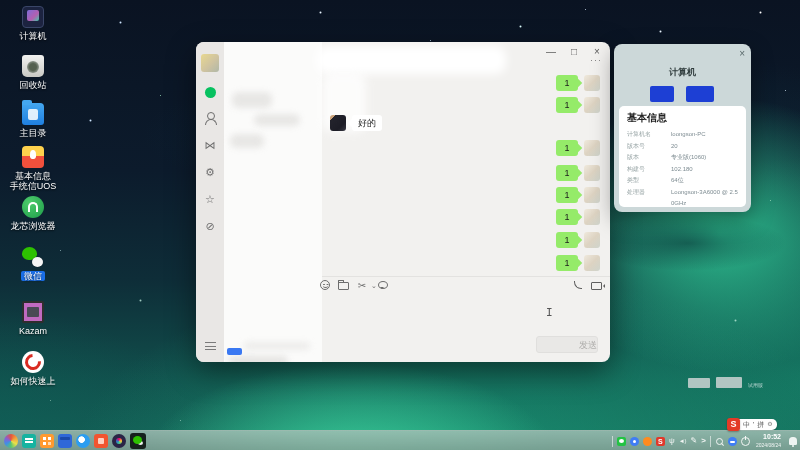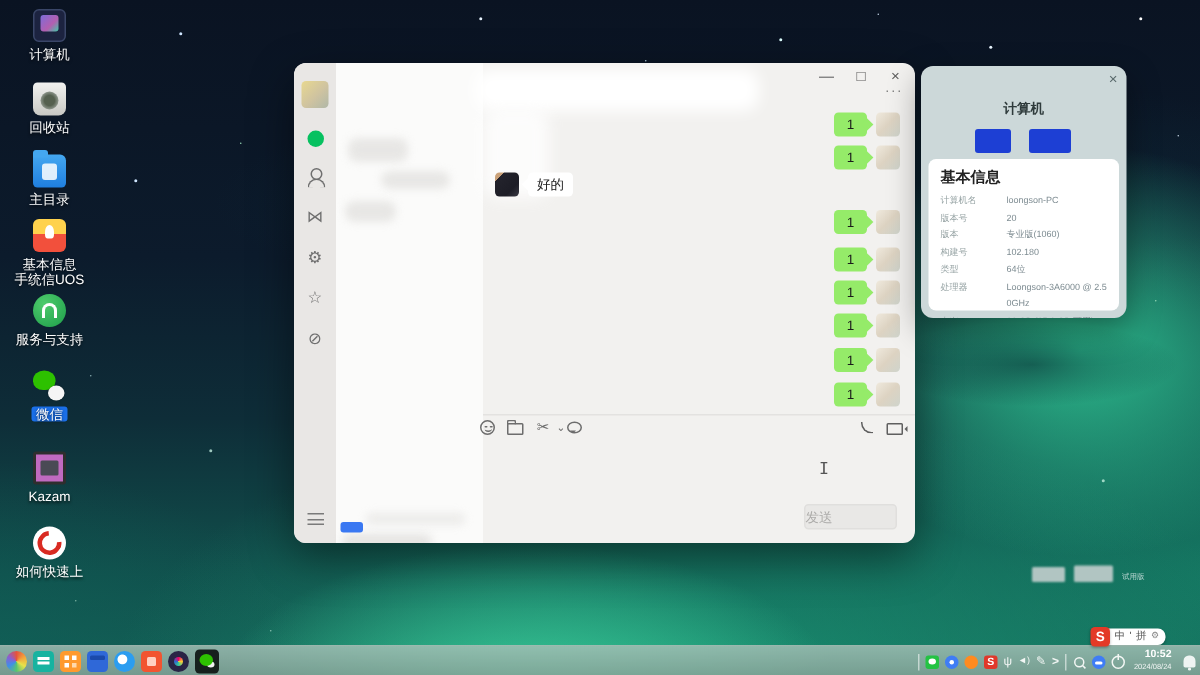--- a/index.html
+++ b/index.html
@@ -94,21 +94,21 @@
   .ico-emoji::after { content:""; position:absolute; left:2px; bottom:1.5px; width:4.5px; height:2px; border-bottom:1.1px solid #6d6d6d; border-radius:0 0 4px 4px; }
   .ico-folder { width:11px; height:8px; border:1.1px solid #6d6d6d; border-radius:1px; margin-top:2px; position:relative; }
   .ico-folder::before { content:""; position:absolute; top:-3px; left:-1px; width:4px; height:2px; border:1.1px solid #6d6d6d; border-bottom:none; border-radius:1px 1px 0 0; }
   .ico-bubblechat { width:10px; height:8px; border:1.1px solid #6d6d6d; border-radius:50%; margin-top:1px; position:relative; }
   .ico-bubblechat::after { content:""; position:absolute; left:1px; bottom:-2.5px; border:2px solid transparent; border-top-color:#6d6d6d; }
   .ico-phone { width:10px; height:10px; position:relative; }
   .ico-phone::after { content:""; position:absolute; left:1px; top:1px; width:7px; height:7px; border:1.2px solid #5f5f5f; border-top:none; border-right:none; border-radius:0 0 0 7px; }
   .ico-video { width:11px; height:8px; border:1.2px solid #5f5f5f; border-radius:1px; margin-top:2px; position:relative; }
   .ico-video::after { content:""; position:absolute; right:-4px; top:1px; border:2.5px solid transparent; border-right-color:#5f5f5f; }
   .caret { position:absolute; left:350px; top:264px; color:#555; font-size:11px; font-family:"DejaVu Sans Mono",monospace; }
-  .send-btn { position:absolute; right:12px; bottom:9px; width:62px; height:17px; background:#e9e8e6; border:1px solid #e0dfdd; border-radius:3px; font-size:9px; color:#adacaa; text-align:left; line-height:16px; cursor:pointer; }
+  .send-btn { position:absolute; right:12px; bottom:9px; width:62px; height:17px; background:#e9e8e6; border:1px solid #e0dfdd; border-radius:3px; font-size:9px; color:#adacaa; text-align:right; line-height:16px; cursor:pointer; }
 
   
   .pc { position:absolute; left:614px; top:44px; width:137px; height:168px; background:#ccd8d9; border-radius:8px; box-shadow:0 8px 22px rgba(0,0,0,.4); overflow:hidden; }
   .pc-close { position:absolute; top:4px; right:6px; color:#5a6a6c; font-size:10px; cursor:pointer; }
   .pc-title { position:absolute; top:22px; left:0; right:0; text-align:center; font-size:9px; font-weight:bold; color:#2f3b3c; }
   .pc-logo { position:absolute; background:#1d3fd4; border-radius:2px; filter:blur(.5px); }
   .pc-card { position:absolute; left:5px; top:62px; width:127px; height:101px; background:#fff; border-radius:5px; padding:5px 8px; }
   .pc-sec { font-size:10px; font-weight:bold; color:#222; margin-bottom:4px; }
   .pc-row { display:flex; font-size:6px; line-height:11.5px; }
   .pc-row .k { width:44px; color:#96a3a4; flex:none; }
@@ -188,21 +188,21 @@
 </div>
 <div class="dicon" style="top:146px">
   <div class="glyph g-uos"></div>
   <div class="lbl">
     <span>基本信息</span><br>
     <span>手统信UOS</span>
   </div>
 </div>
 <div class="dicon" style="top:196px">
   <div class="glyph g-support"></div>
-  <div class="lbl">服务与支持</div>
+  <div class="lbl">龙芯浏览器</div>
 </div>
 <div class="dicon" style="top:246px">
   <div class="glyph g-wechat"></div>
   <div class="lbl lbl-sel">微信</div>
 </div>
 <div class="dicon" style="top:301px">
   <div class="glyph g-kazam"></div>
   <div class="lbl">Kazam</div>
 </div>
 <div class="dicon" style="top:351px">

